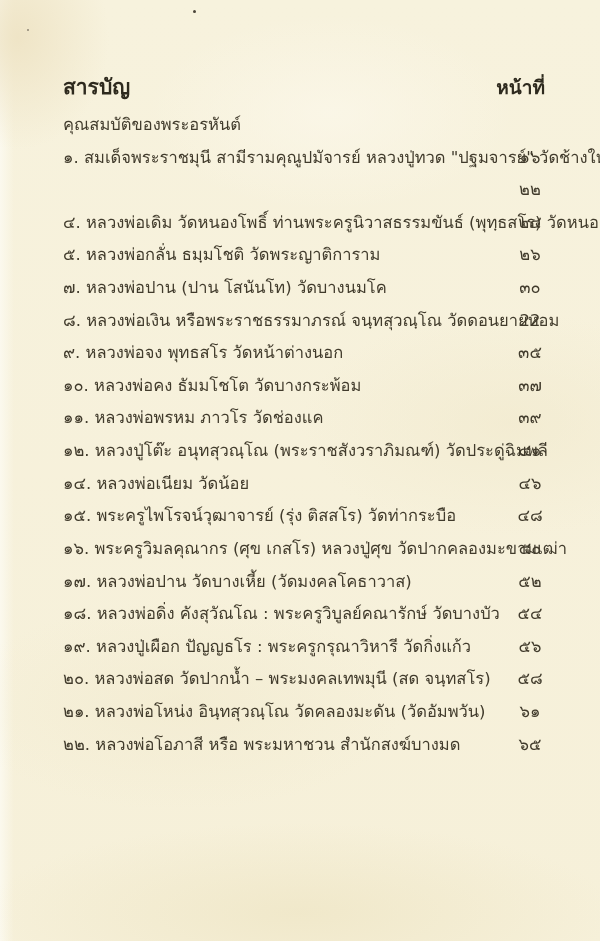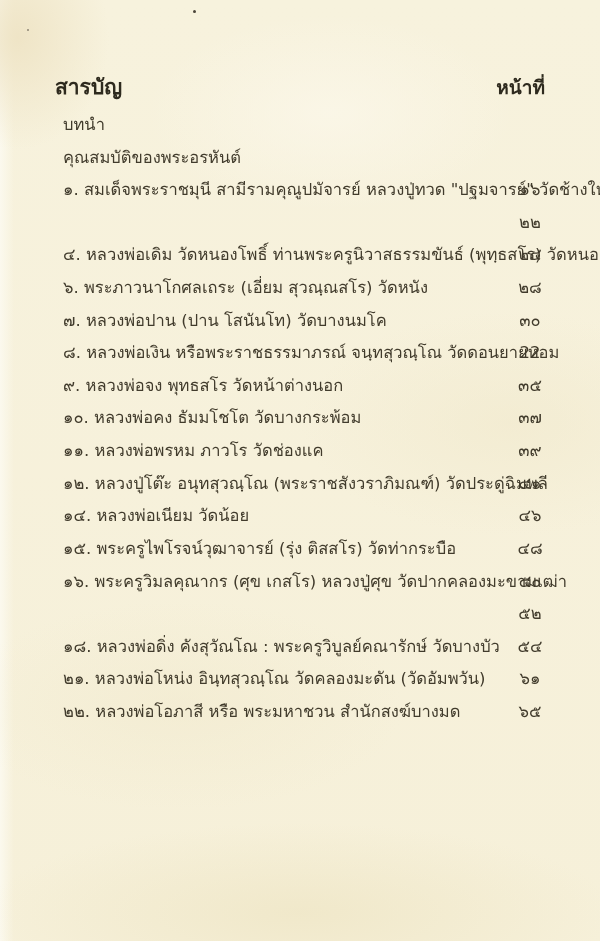--- a/index.html
+++ b/index.html
@@ -25,21 +25,21 @@
     color: #413b2c;
   }
   .page {
     position: absolute;
     inset: 0;
     box-sizing: border-box;
   }
   .header-row {
     position: absolute;
     top: 74px;
-    left: 55px;
+    left: 63px;
     right: 55px;
     display: flex;
     justify-content: space-between;
     align-items: flex-start;
     font-weight: bold;
     color: #2e2a1e;
   }
   .doc-title {
     font-size: 21px;
     line-height: 26px;
@@ -87,34 +87,35 @@
 
   <span class="speck speck-1"></span>
   <span class="speck speck-2"></span>
 
   <div class="header-row">
     <span class="doc-title">สารบัญ</span>
     <span class="page-col-label">หน้าที่</span>
   </div>
 
   <div class="toc" id="toc-list">
-      <div class="toc-row"><span class="entry-text"><span>บทนำ</span></span><span class="entry-page"></span></div>
       <div class="toc-row"><span class="entry-text"><span>คุณสมบัติของพระอรหันต์</span></span><span class="entry-page"></span></div>
       <div class="toc-row"><span class="entry-text"><span>๑.</span> <span>สมเด็จพระราชมุนี สามีรามคุณูปมัจารย์ หลวงปู่ทวด "ปฐมจารย์" วัดช้างให้</span></span><span class="entry-page">๑๖</span></div>
       <div class="toc-row"><span class="entry-page">๒๒</span></div>
       <div class="toc-row"><span class="entry-text"><span>๔.</span> <span>หลวงพ่อเดิม วัดหนองโพธิ์ ท่านพระครูนิวาสธรรมขันธ์ (พุทฺธสโร) วัดหนองโพ</span></span><span class="entry-page">๒๔</span></div>
-      <div class="toc-row"><span class="entry-text"><span>๖.</span> <span>พระภาวนาโกศลเถระ (เอี่ยม สุวณฺณสโร) วัดหนัง</span></span><span class="entry-page">๒๘</span></div>
+      <div class="toc-row"><span class="entry-text"><span>๕.</span> <span>หลวงพ่อกลั่น ธมฺมโชติ วัดพระญาติการาม</span></span><span class="entry-page">๒๖</span></div>
       <div class="toc-row"><span class="entry-text"><span>๗.</span> <span>หลวงพ่อปาน (ปาน โสนันโท) วัดบางนมโค</span></span><span class="entry-page">๓๐</span></div>
       <div class="toc-row"><span class="entry-text"><span>๘.</span> <span>หลวงพ่อเงิน หรือพระราชธรรมาภรณ์ จนฺทสุวณฺโณ วัดดอนยายหอม</span></span><span class="entry-page">22</span></div>
       <div class="toc-row"><span class="entry-text"><span>๙.</span> <span>หลวงพ่อจง พุทธสโร วัดหน้าต่างนอก</span></span><span class="entry-page">๓๕</span></div>
       <div class="toc-row"><span class="entry-text"><span>๑๐.</span> <span>หลวงพ่อคง ธัมมโชโต วัดบางกระพ้อม</span></span><span class="entry-page">๓๗</span></div>
       <div class="toc-row"><span class="entry-text"><span>๑๑.</span> <span>หลวงพ่อพรหม ภาวโร วัดช่องแค</span></span><span class="entry-page">๓๙</span></div>
       <div class="toc-row"><span class="entry-text"><span>๑๒.</span> <span>หลวงปู่โต๊ะ อนุทสุวณฺโณ (พระราชสังวราภิมณฑ์) วัดประดู่ฉิมพลี</span></span><span class="entry-page">๔๑</span></div>
       <div class="toc-row"><span class="entry-text"><span>๑๔.</span> <span>หลวงพ่อเนียม วัดน้อย</span></span><span class="entry-page">๔๖</span></div>
       <div class="toc-row"><span class="entry-text"><span>๑๕.</span> <span>พระครูไพโรจน์วุฒาจารย์ (รุ่ง ติสสโร) วัดท่ากระบือ</span></span><span class="entry-page">๔๘</span></div>
       <div class="toc-row"><span class="entry-text"><span>๑๖.</span> <span>พระครูวิมลคุณากร (ศุข เกสโร) หลวงปู่ศุข วัดปากคลองมะขามเฒ่า</span></span><span class="entry-page">๕๐</span></div>
-      <div class="toc-row"><span class="entry-page">๕๒</span></div>
+      <div class="toc-row"><span class="entry-text"><span>๑๗.</span> <span>หลวงพ่อปาน วัดบางเหี้ย (วัดมงคลโคธาวาส)</span></span><span class="entry-page">๕๒</span></div>
       <div class="toc-row"><span class="entry-text"><span>๑๘.</span> <span>หลวงพ่อดิ่ง คังสุวัณโณ : พระครูวิบูลย์คณารักษ์ วัดบางบัว</span></span><span class="entry-page">๕๔</span></div>
+      <div class="toc-row"><span class="entry-text"><span>๑๙.</span> <span>หลวงปู่เผือก ปัญญธโร : พระครูกรุณาวิหารี วัดกิ่งแก้ว</span></span><span class="entry-page">๕๖</span></div>
+      <div class="toc-row"><span class="entry-text"><span>๒๐.</span> <span>หลวงพ่อสด วัดปากน้ำ – พระมงคลเทพมุนี (สด จนฺทสโร)</span></span><span class="entry-page">๕๘</span></div>
       <div class="toc-row"><span class="entry-text"><span>๒๑.</span> <span>หลวงพ่อโหน่ง อินฺทสุวณฺโณ วัดคลองมะดัน (วัดอัมพวัน)</span></span><span class="entry-page">๖๑</span></div>
       <div class="toc-row"><span class="entry-text"><span>๒๒.</span> <span>หลวงพ่อโอภาสี หรือ พระมหาชวน สำนักสงฆ์บางมด</span></span><span class="entry-page">๖๕</span></div>
     </div>
 
 </div>
 
 </body></html>

